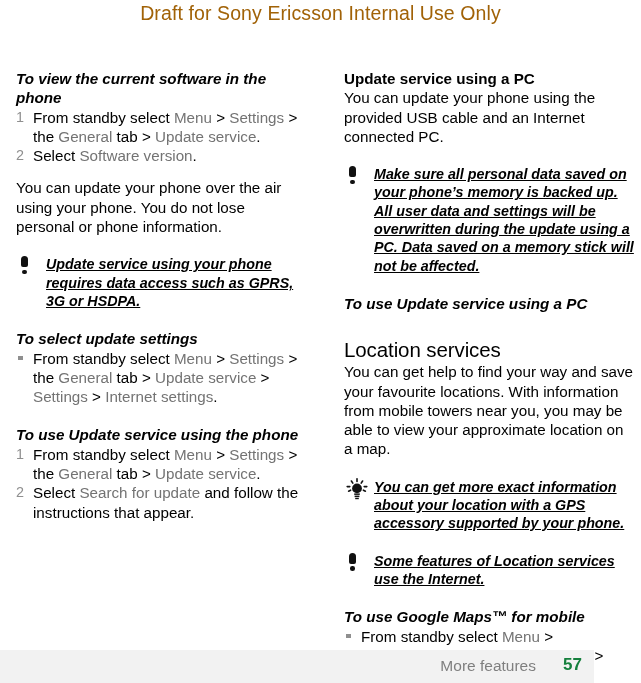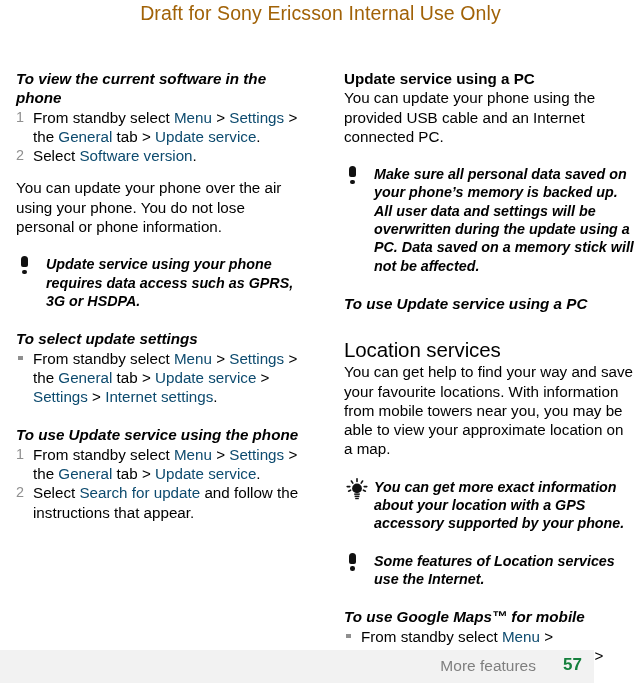--- a/index.html
+++ b/index.html
@@ -103,30 +103,31 @@
   ul.steps > li .bullet {
     position: absolute;
     left: 2px;
     top: 7px;
     width: 4.5px;
     height: 4.5px;
     background: #8f8f8f;
   }
 
   
-  .red { color: #0c4a6e; }
+  .red { color: #737373; }
 
   
   .callout {
     position: relative;
     padding-left: 30px;
     font-style: italic;
     font-weight: bold;
     font-size: 14.3px;
     line-height: 18.3px;
+    text-decoration: underline;
   }
   .callout .cotext { display: block; }
 
   
   .icon-note {
     position: absolute;
     left: 4px;
     top: 1px;
     width: 9px;
     height: 18px;

